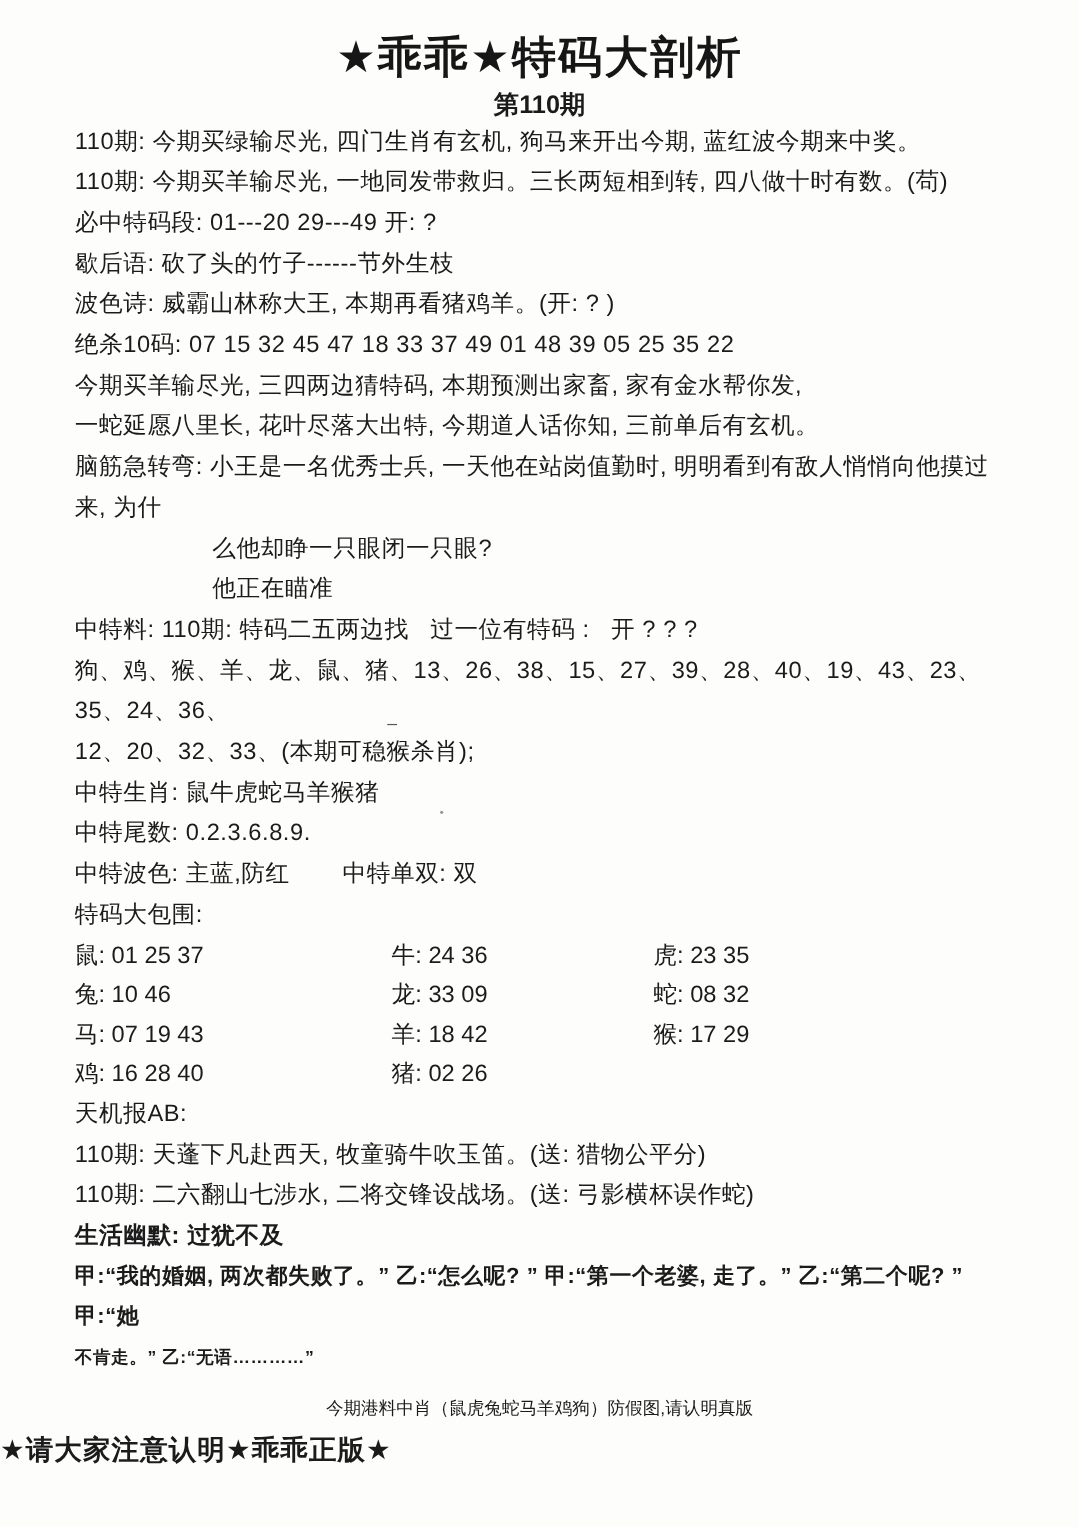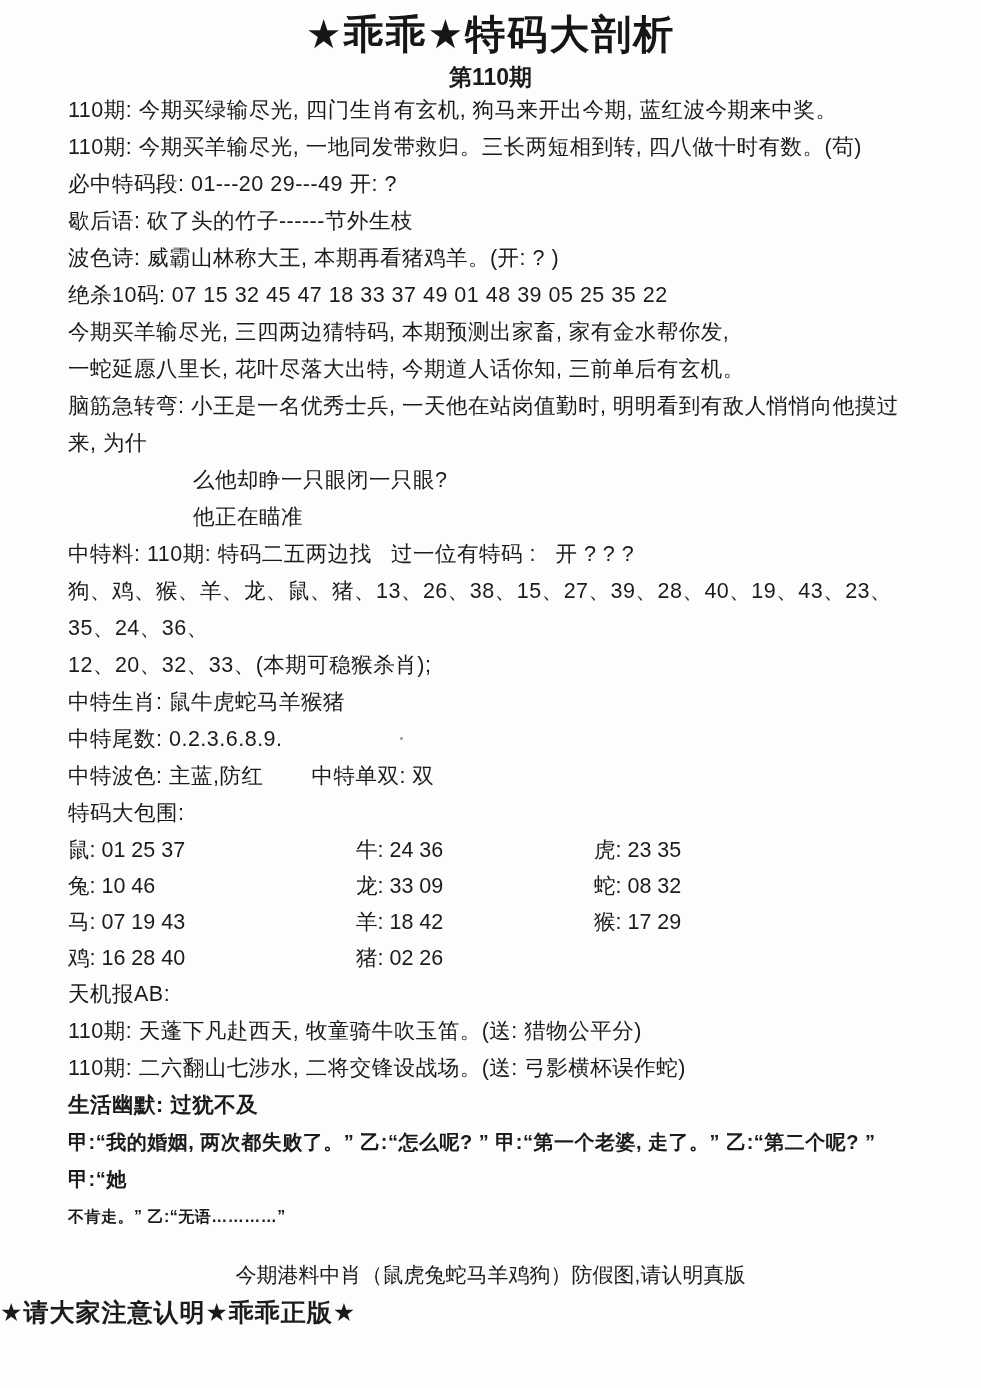--- a/index.html
+++ b/index.html
@@ -9,21 +9,21 @@
     font-family: "Liberation Sans", "DejaVu Sans", sans-serif;
   }
   .page {
     position: relative;
     width: 981px; height: 1388px;
     background: #fdfdfc;
     color: #1b1b1b;
     overflow: hidden;
   }
   .title {
-    padding-top: 10px;
+    padding-top: 28px;
     text-align: center;
     font-size: 40px;
     line-height: 48px;
     font-weight: bold;
     letter-spacing: 2px;
     color: #161616;
   }
   .issue {
     margin-top: 4px;
     text-align: center;
@@ -43,23 +43,23 @@
   }
   .indent-wrap { padding-left: 125px; }
   .bold { font-weight: bold; }
   .pair-gap { margin-left: 48px; }
   .enc-table {
     display: grid;
     grid-template-columns: 288px 238px auto;
   }
   .enc-cell { line-height: 36px; min-height: 36px; white-space: pre; }
   .footer1 {
-    margin-top: 22px;
+    margin-top: 10px;
     text-align: center;
-    font-size: 21px;
+    font-size: 16px;
     line-height: 36px;
   }
   .footer2 {
     text-align: left;
     font-size: 25px;
     line-height: 38px;
     font-weight: bold;
     letter-spacing: 1px;
   }
   .artifact-dash {

